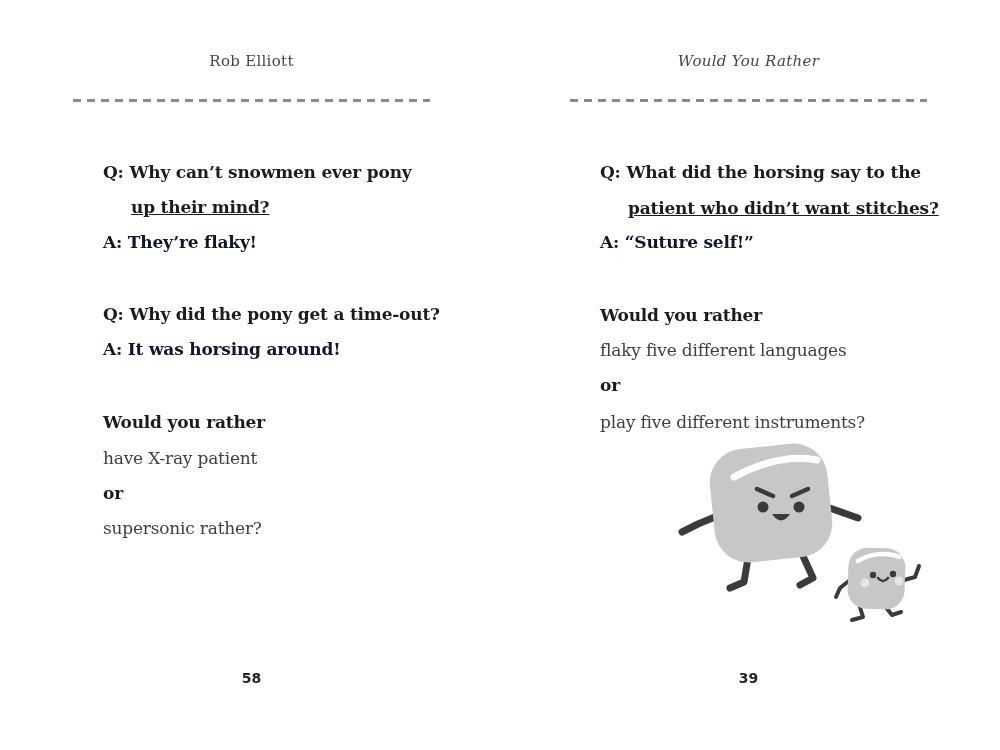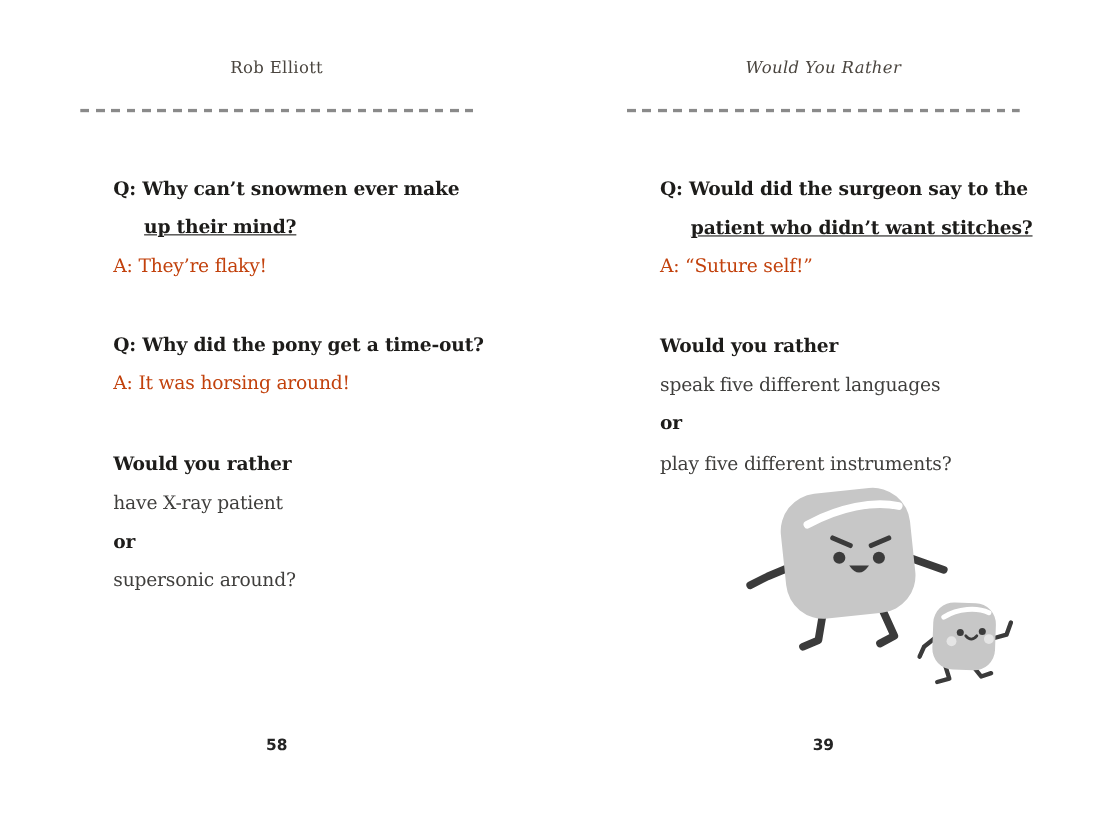--- a/index.html
+++ b/index.html
@@ -51,21 +51,21 @@
 
   .line {
     position: absolute;
     left: 30px;
     white-space: nowrap;
     font-size: 17px;
     line-height: 22px;
     letter-spacing: -0.2px;
   }
   .q    { font-weight: 700; color: #1d1c1a; }
-  .a    { font-weight: 400; color: #c2410c; }
+  .a    { font-weight: 700; color: #0f172a; }
   .opt  { font-weight: 400; color: #3f3e3c; }
   .wyr  { font-weight: 700; color: #1d1c1a; }
   .indent { left: 58px; text-decoration: underline; }
 
   .page-number {
     position: absolute;
     top: 670px;
     left: 0;
     width: 100%;
     text-align: center;
@@ -86,46 +86,46 @@
 </head>
 <body>
 
 <div class="spread">
 
   <section class="page page-left">
     <div class="running-head">Rob Elliott</div>
 
     <div class="dashed-rule"></div>
 
-    <p class="line q" style="top:144px">Q: Why can’t snowmen ever make</p>
+    <p class="line q" style="top:144px">Q: Why can’t snowmen ever pony</p>
     <p class="line q indent" style="top:179px">up their mind?</p>
     <p class="line a" style="top:214px">A: They’re flaky!</p>
 
     <p class="line a" style="top:321px">A: It was horsing around!</p>
     <p class="line q" style="top:286px">Q: Why did the pony get a time-out?</p>
 
     <p class="line wyr" style="top:394px">Would you rather</p>
     <p class="line opt" style="top:430px">have X-ray patient</p>
     <p class="line wyr" style="top:465px">or</p>
-    <p class="line opt" style="top:500px">supersonic around?</p>
+    <p class="line opt" style="top:500px">supersonic rather?</p>
 
     <div class="page-number">58</div>
   </section>
 
   <section class="page page-right">
     <div class="running-head italic">Would You Rather</div>
 
     <div class="dashed-rule"></div>
 
-    <p class="line q" style="top:144px">Q: Would did the surgeon say to the</p>
+    <p class="line q" style="top:144px">Q: What did the horsing say to the</p>
     <p class="line q indent" style="top:180px">patient who didn’t want stitches?</p>
     <p class="line a" style="top:214px">A: “Suture self!”</p>
 
     <p class="line wyr" style="top:287px">Would you rather</p>
-    <p class="line opt" style="top:322px">speak five different languages</p>
+    <p class="line opt" style="top:322px">flaky five different languages</p>
     <p class="line wyr" style="top:357px">or</p>
     <p class="line opt" style="top:394px">play five different instruments?</p>
 
     <svg class="illustration" viewBox="0 0 270 208" xmlns="http://www.w3.org/2000/svg">
 
       <g>
 
         <g fill="none" stroke-width="7" stroke-linecap="round" stroke-linejoin="round" stroke="#3b3b3b">
           <polyline points="54,84 30,94 14,102"></polyline>
           <polyline points="156,76 190,88"></polyline>

